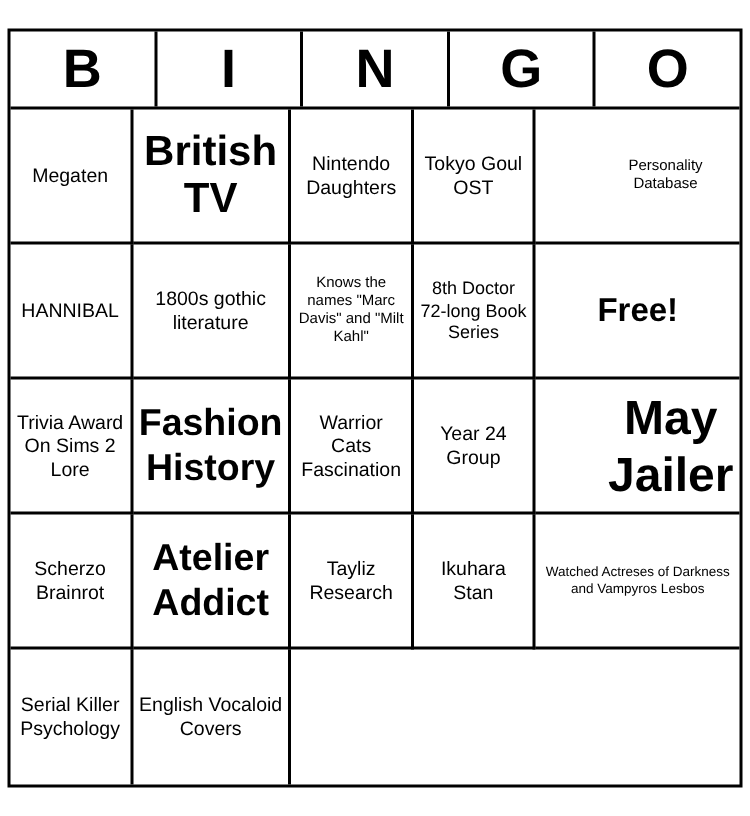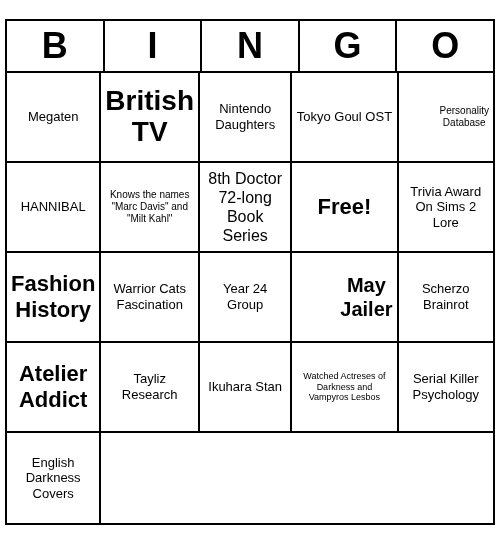--- a/index.html
+++ b/index.html
@@ -53,25 +53,25 @@
       border-right: none;
     }
     .bingo-cell:nth-child(n+21) {
       border-bottom: none;
     }
     .bingo-cell.free {
       font-size: 22px;
       font-weight: bold;
     }
     .bingo-cell.large-text {
-      font-size: 22px;
+      font-size: 25px;
       font-weight: bold;
     }
     .bingo-cell.medium-large {
-      font-size: 20px;
+      font-size: 32px;
       font-weight: bold;
       padding-left: 48px;
     }
     .bingo-cell.british-tv {
       font-size: 28px;
       font-weight: bold;
       line-height: 1.1;
     }
   </style>
 </head>
@@ -85,29 +85,30 @@
       <div class="bingo-header-cell">G</div>
       <div class="bingo-header-cell">O</div>
     </div>
   <div class="bingo-grid">
   <div class="bingo-cell">Megaten</div>
       <div class="bingo-cell british-tv">British TV</div>
       <div class="bingo-cell">Nintendo Daughters</div>
       <div class="bingo-cell">Tokyo Goul OST</div>
       <div class="bingo-cell" style="font-size: 10px; padding-left: 41px;">Personality Database</div>
       <div class="bingo-cell">HANNIBAL</div>
+      <div class="bingo-cell">1800s gothic literature</div>
       <div class="bingo-cell" style="font-size: 10px;">Knows the names "Marc Davis" and "Milt Kahl"</div>
-      <div class="bingo-cell" style="font-size: 16px;">8th Doctor 72-long Book Series</div>
+      <div class="bingo-cell" style="font-size: 12px;">8th Doctor 72-long Book Series</div>
       <div class="bingo-cell free">Free!</div>
       <div class="bingo-cell">Trivia Award On Sims 2 Lore</div>
       <div class="bingo-cell large-text">Fashion History</div>
       <div class="bingo-cell">Warrior Cats Fascination</div>
       <div class="bingo-cell">Year 24 Group</div>
       <div class="bingo-cell medium-large">May Jailer</div>
       <div class="bingo-cell">Scherzo Brainrot</div>
       <div class="bingo-cell large-text">Atelier Addict</div>
       <div class="bingo-cell">Tayliz Research</div>
       <div class="bingo-cell">Ikuhara Stan</div>
       <div class="bingo-cell" style="font-size: 9px;">Watched Actreses of Darkness and Vampyros Lesbos</div>
       <div class="bingo-cell">Serial Killer Psychology</div>
-      <div class="bingo-cell">English Darkness Covers</div>
+      <div class="bingo-cell">English Vocaloid Covers</div>
     </div>
 </div>
 
 </body></html>

